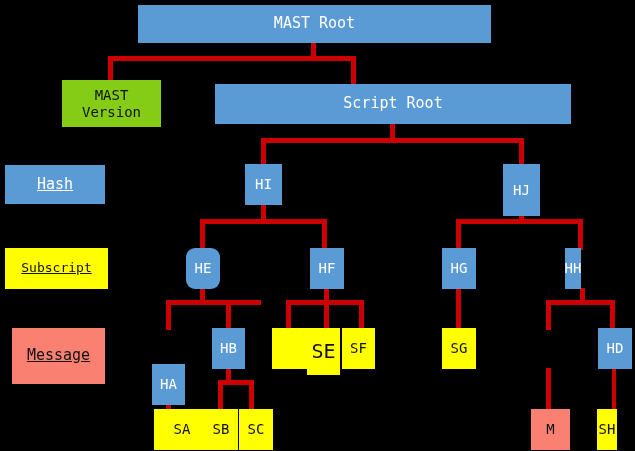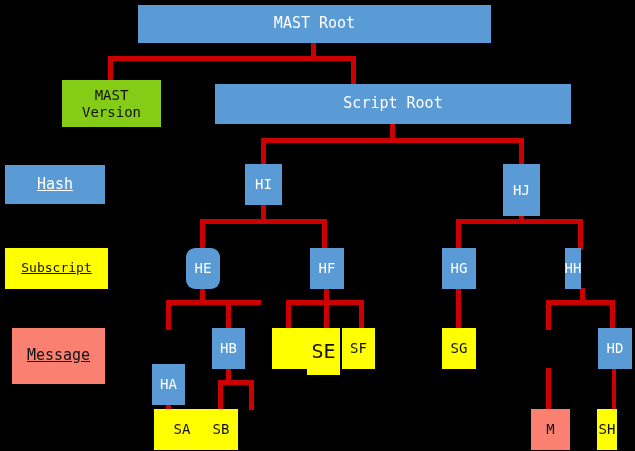--- a/index.html
+++ b/index.html
@@ -98,17 +98,18 @@
   <div class="node sub" style="left:272px;top:328px;width:33px;height:41px;font-size:14px;padding-left:48px;">SD</div>
   <div class="node sub" style="left:307px;top:328px;width:33px;height:47px;font-size:20px;">SE</div>
   <div class="node sub" style="left:342px;top:328px;width:33px;height:41px;font-size:14px;">SF</div>
 
   <div class="node sub" style="left:442px;top:328px;width:34px;height:41px;font-size:14px;">SG</div>
 
   <div class="node hash" style="left:598px;top:328px;width:34px;height:41px;font-size:14px;">HD</div>
 
   <div class="node sub" style="left:154px;top:409px;width:56px;height:41px;font-size:14px;">SA</div>
   <div class="node sub" style="left:204px;top:409px;width:34px;height:41px;font-size:14px;">SB</div>
+  <div class="node sub" style="left:239px;top:409px;width:34px;height:41px;font-size:14px;">SC</div>
 
   <div class="node msg" style="left:531px;top:409px;width:39px;height:41px;font-size:14px;">M</div>
   <div class="node sub" style="left:597px;top:409px;width:20px;height:41px;font-size:14px;">SH</div>
 
 </div>
 
 </body></html>

